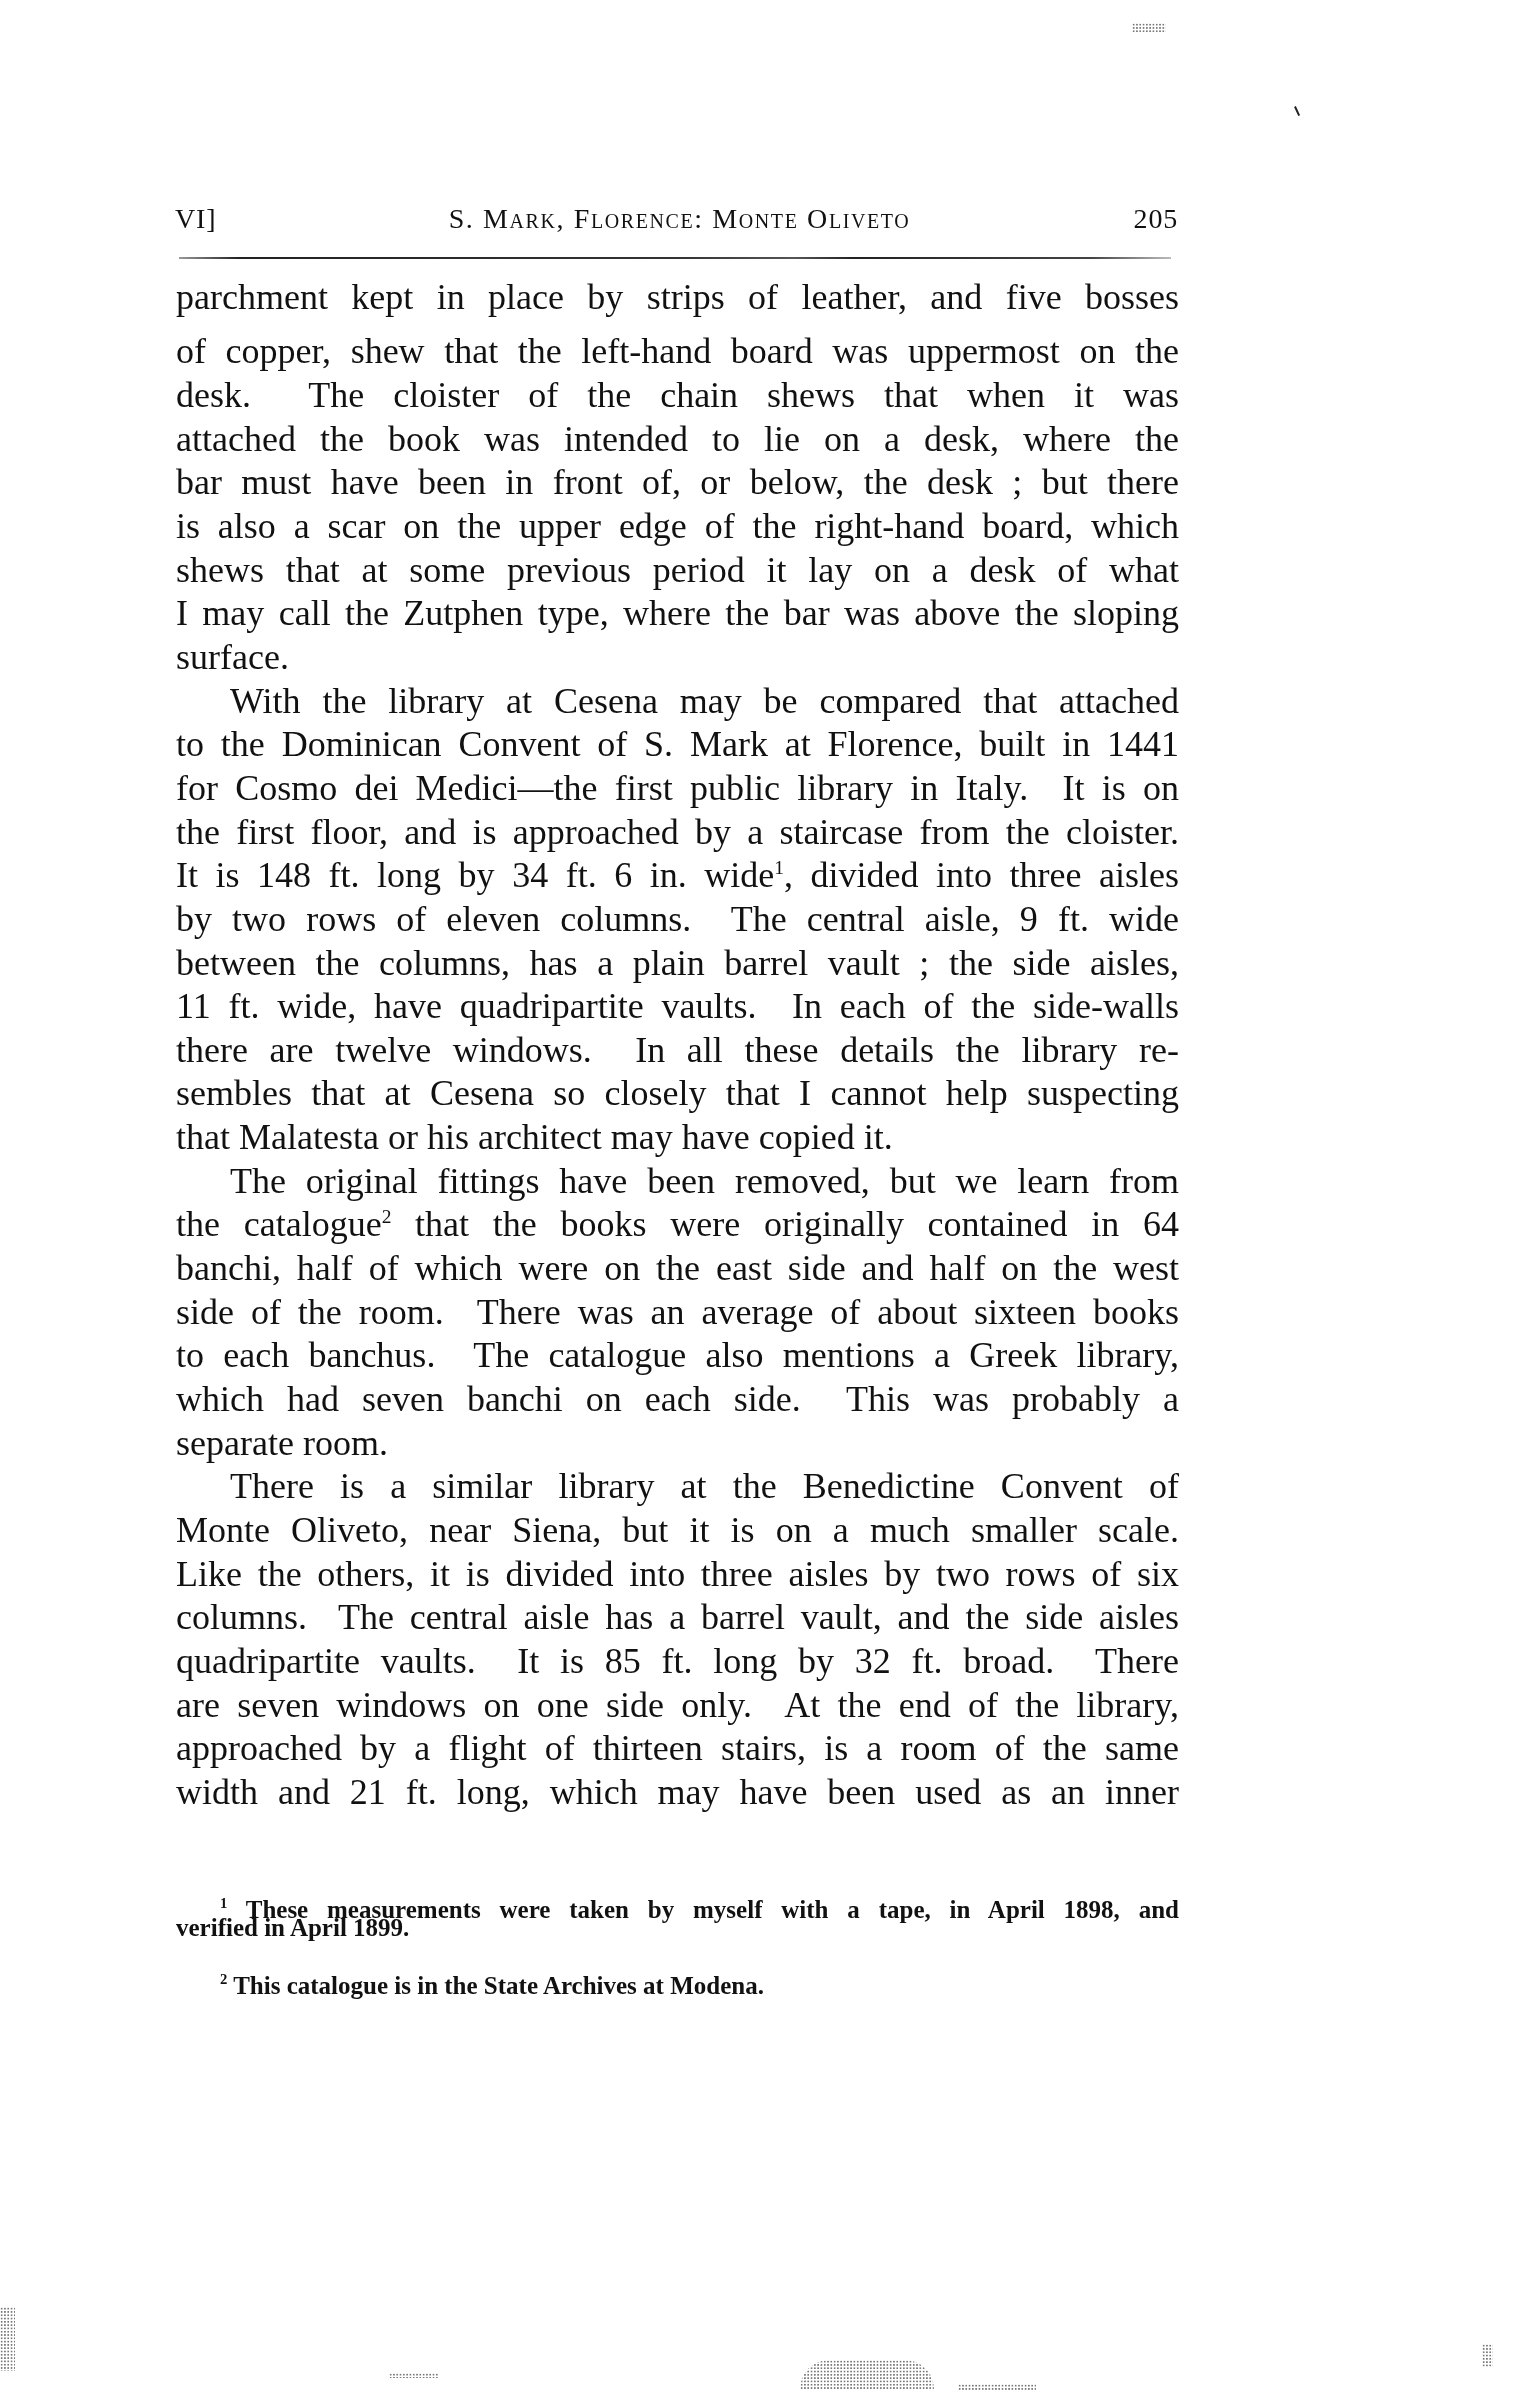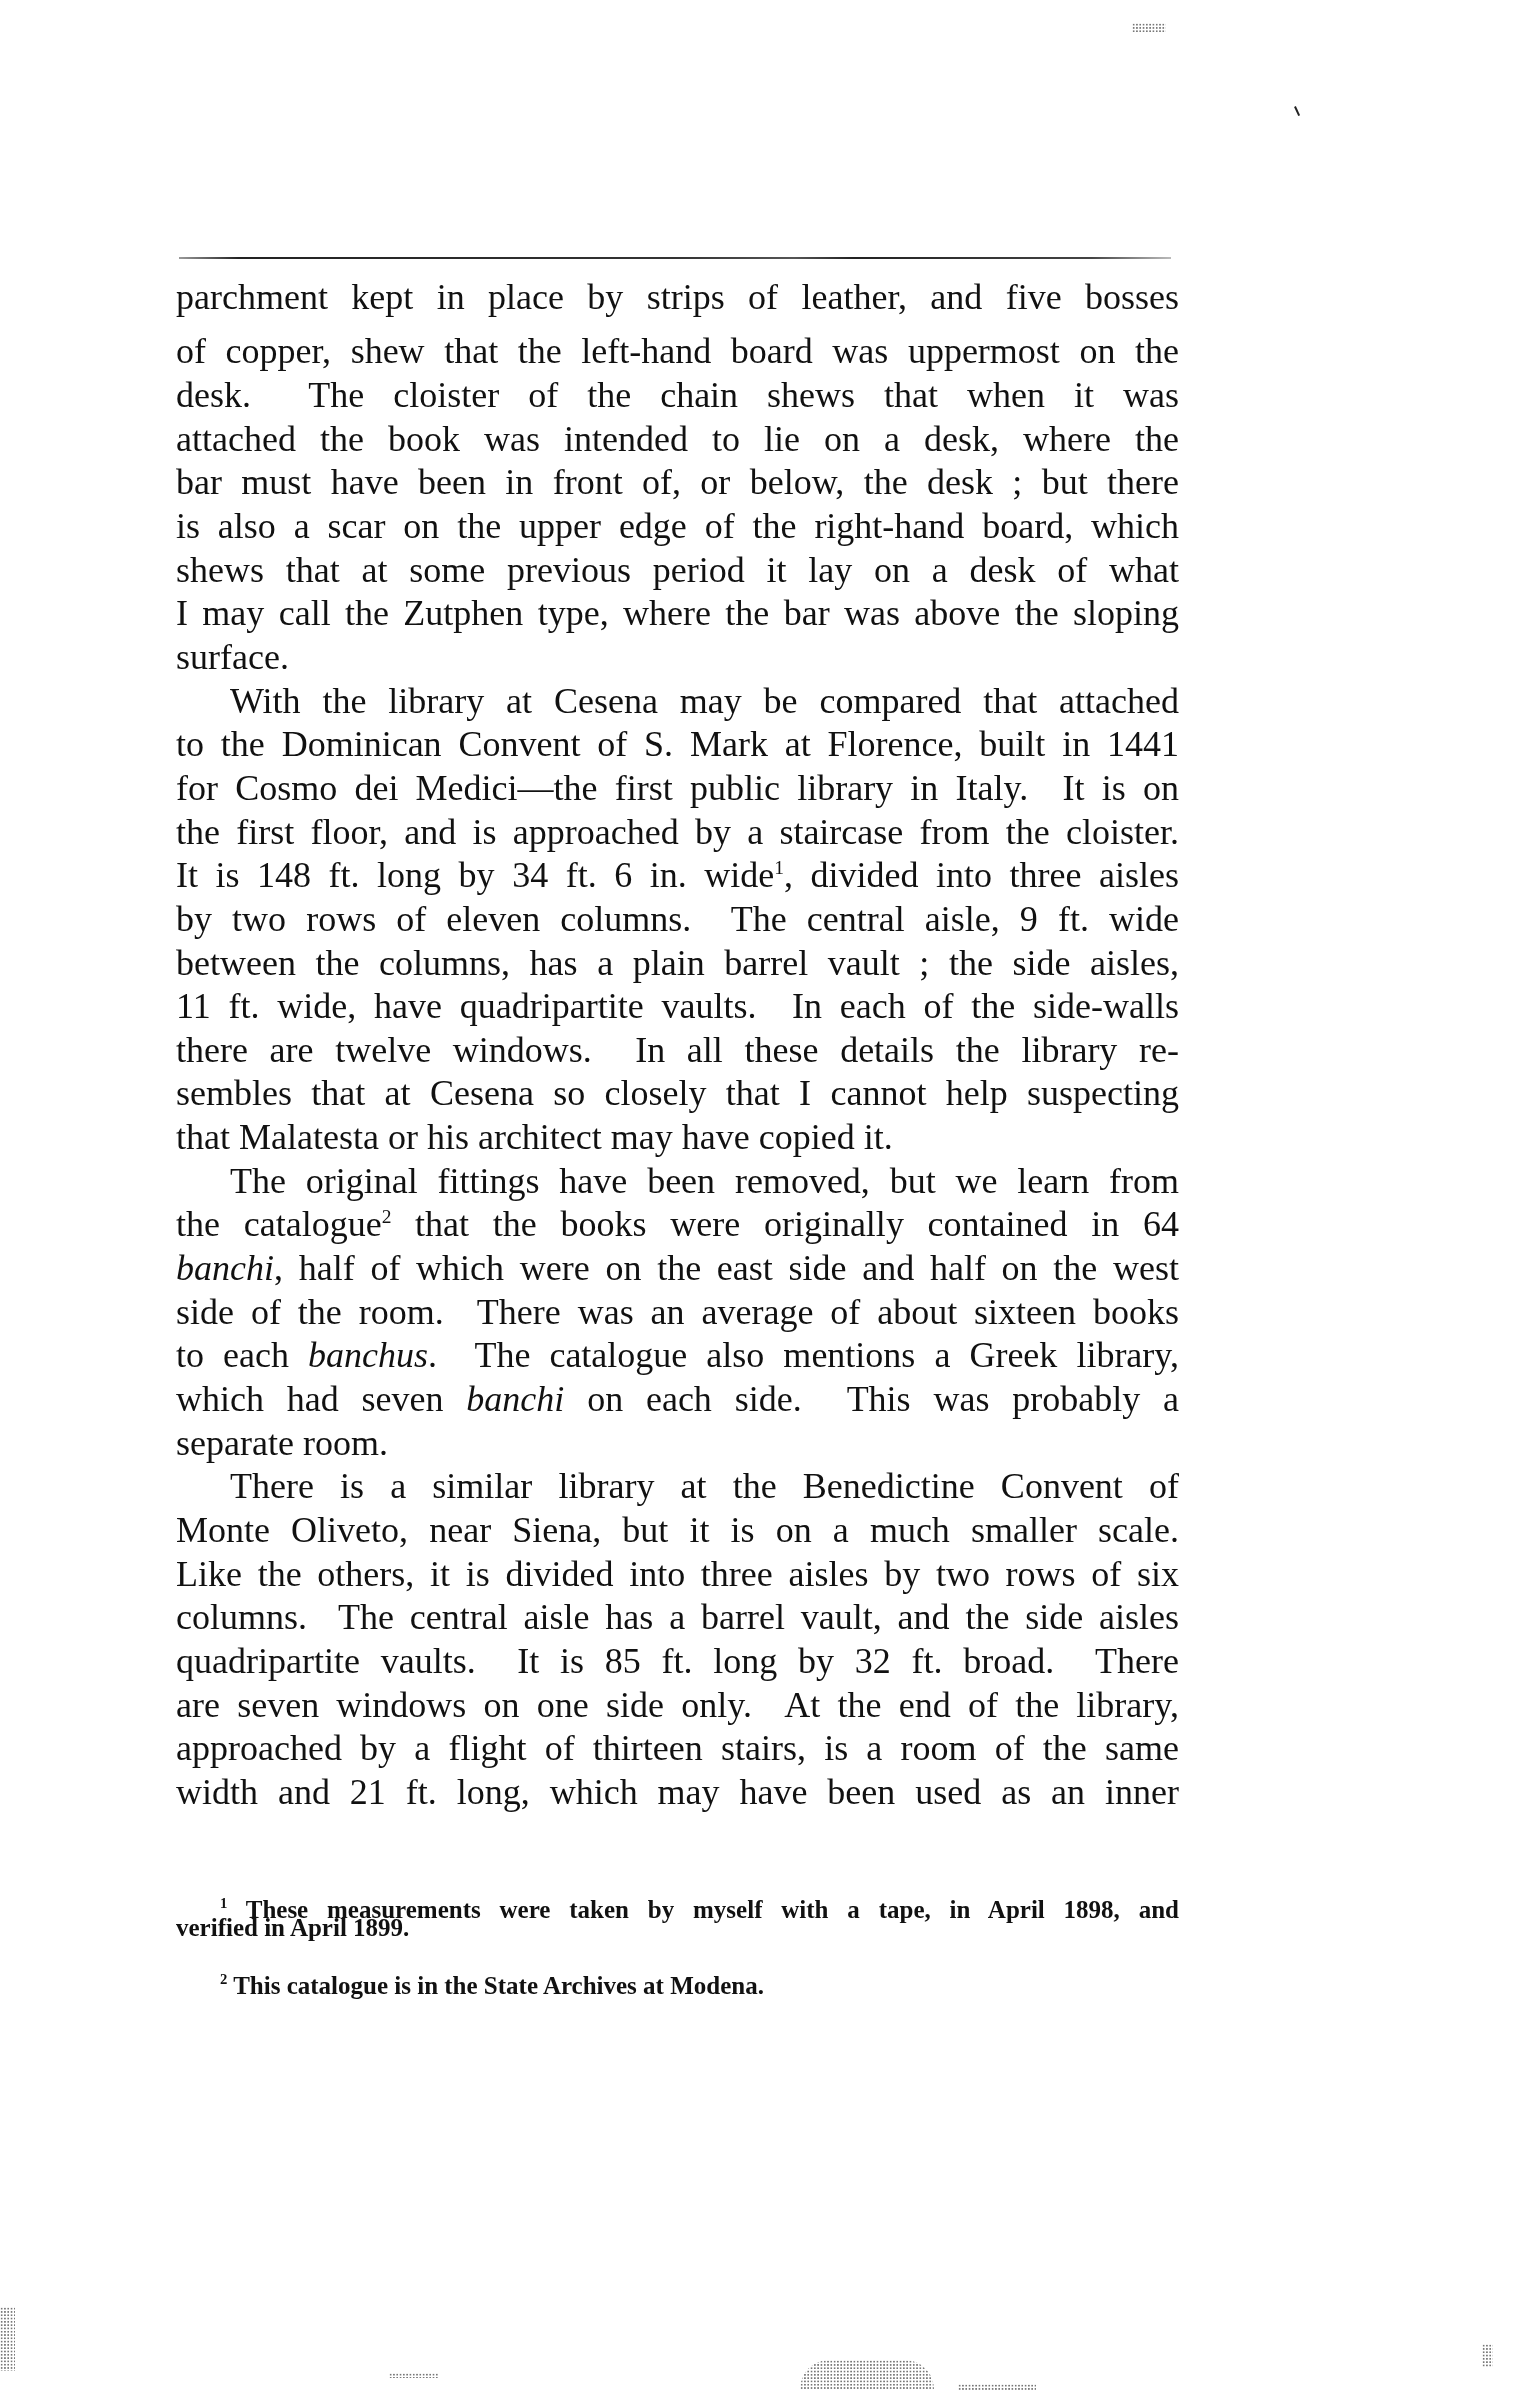--- a/index.html
+++ b/index.html
@@ -13,36 +13,41 @@
               font-variant: small-caps; letter-spacing: 1.6px; }
   .rh-page { position: absolute; right: 0; top: 0; font-variant: oldstyle-nums; }
   .rule { position: absolute; left: 179px; top: 257px; width: 992px; height: 1.6px;
           background: linear-gradient(90deg, #9a9a9a 0%, #222 6%, #333 50%, #555 62%, #222 68%, #444 92%, #bbb 100%); }
   .body-text { position: absolute; left: 176px; top: 0; width: 1003px; }
   .line { position: absolute; left: 0; width: 1003px; height: 44px; font-size: 36px;
           line-height: 44px; text-align: justify; text-align-last: justify; white-space: nowrap; }
   .line.last { text-align-last: left; }
   .line.indent { padding-left: 54px; width: 949px; }
   .line span.seg { white-space: pre; }
-  .it { font-style: italic; }
+  .it { }
   sup, .sup { font-size: 19.5px; vertical-align: 13px; line-height: 0; }
   .fn { position: absolute; left: 176px; width: 1003px; font-size: 25px; line-height: 37px;
         text-align: justify; text-align-last: justify; white-space: nowrap; font-weight: bold; }
   .fn.last { text-align-last: left; }
   .fn.indent { padding-left: 44px; width: 959px; margin-top: 20px; }
   .fn .sup { font-size: 14.7px; vertical-align: 9.8px; }
   .speck { position: absolute; background-image: radial-gradient(#777 30%, transparent 40%);
            background-size: 3.3px 3.3px; }
   .tick { position: absolute; width: 2.4px; height: 9.8px; background: #222; transform: rotate(-25deg); }
 </style>
 </head>
 <body>
 
 <div class="page">
 
+  <div class="running-head">
+    <span class="rh-left">VI]</span>
+    <span class="rh-title">S. Mark, Florence: Monte Oliveto</span>
+    <span class="rh-page">205</span>
+  </div>
 
   <div class="rule"></div>
 
   <div class="body-text" id="body-text">
       <div class="line" style="top: 275px;"><span class="seg">parchment kept in place by strips of leather, and five bosses</span></div>
       <div class="line" style="top: 329px;"><span class="seg">of copper, shew that the left-hand board was uppermost on the</span></div>
       <div class="line" style="top: 373px;"><span class="seg">desk.  The cloister of the chain shews that when it was</span></div>
       <div class="line" style="top: 417px;"><span class="seg">attached the book was intended to lie on a desk, where the</span></div>
       <div class="line" style="top: 460px;"><span class="seg">bar must have been in front of, or below, the desk ; but there</span></div>
       <div class="line" style="top: 504px;"><span class="seg">is also a scar on the upper edge of the right-hand board, which</span></div>

